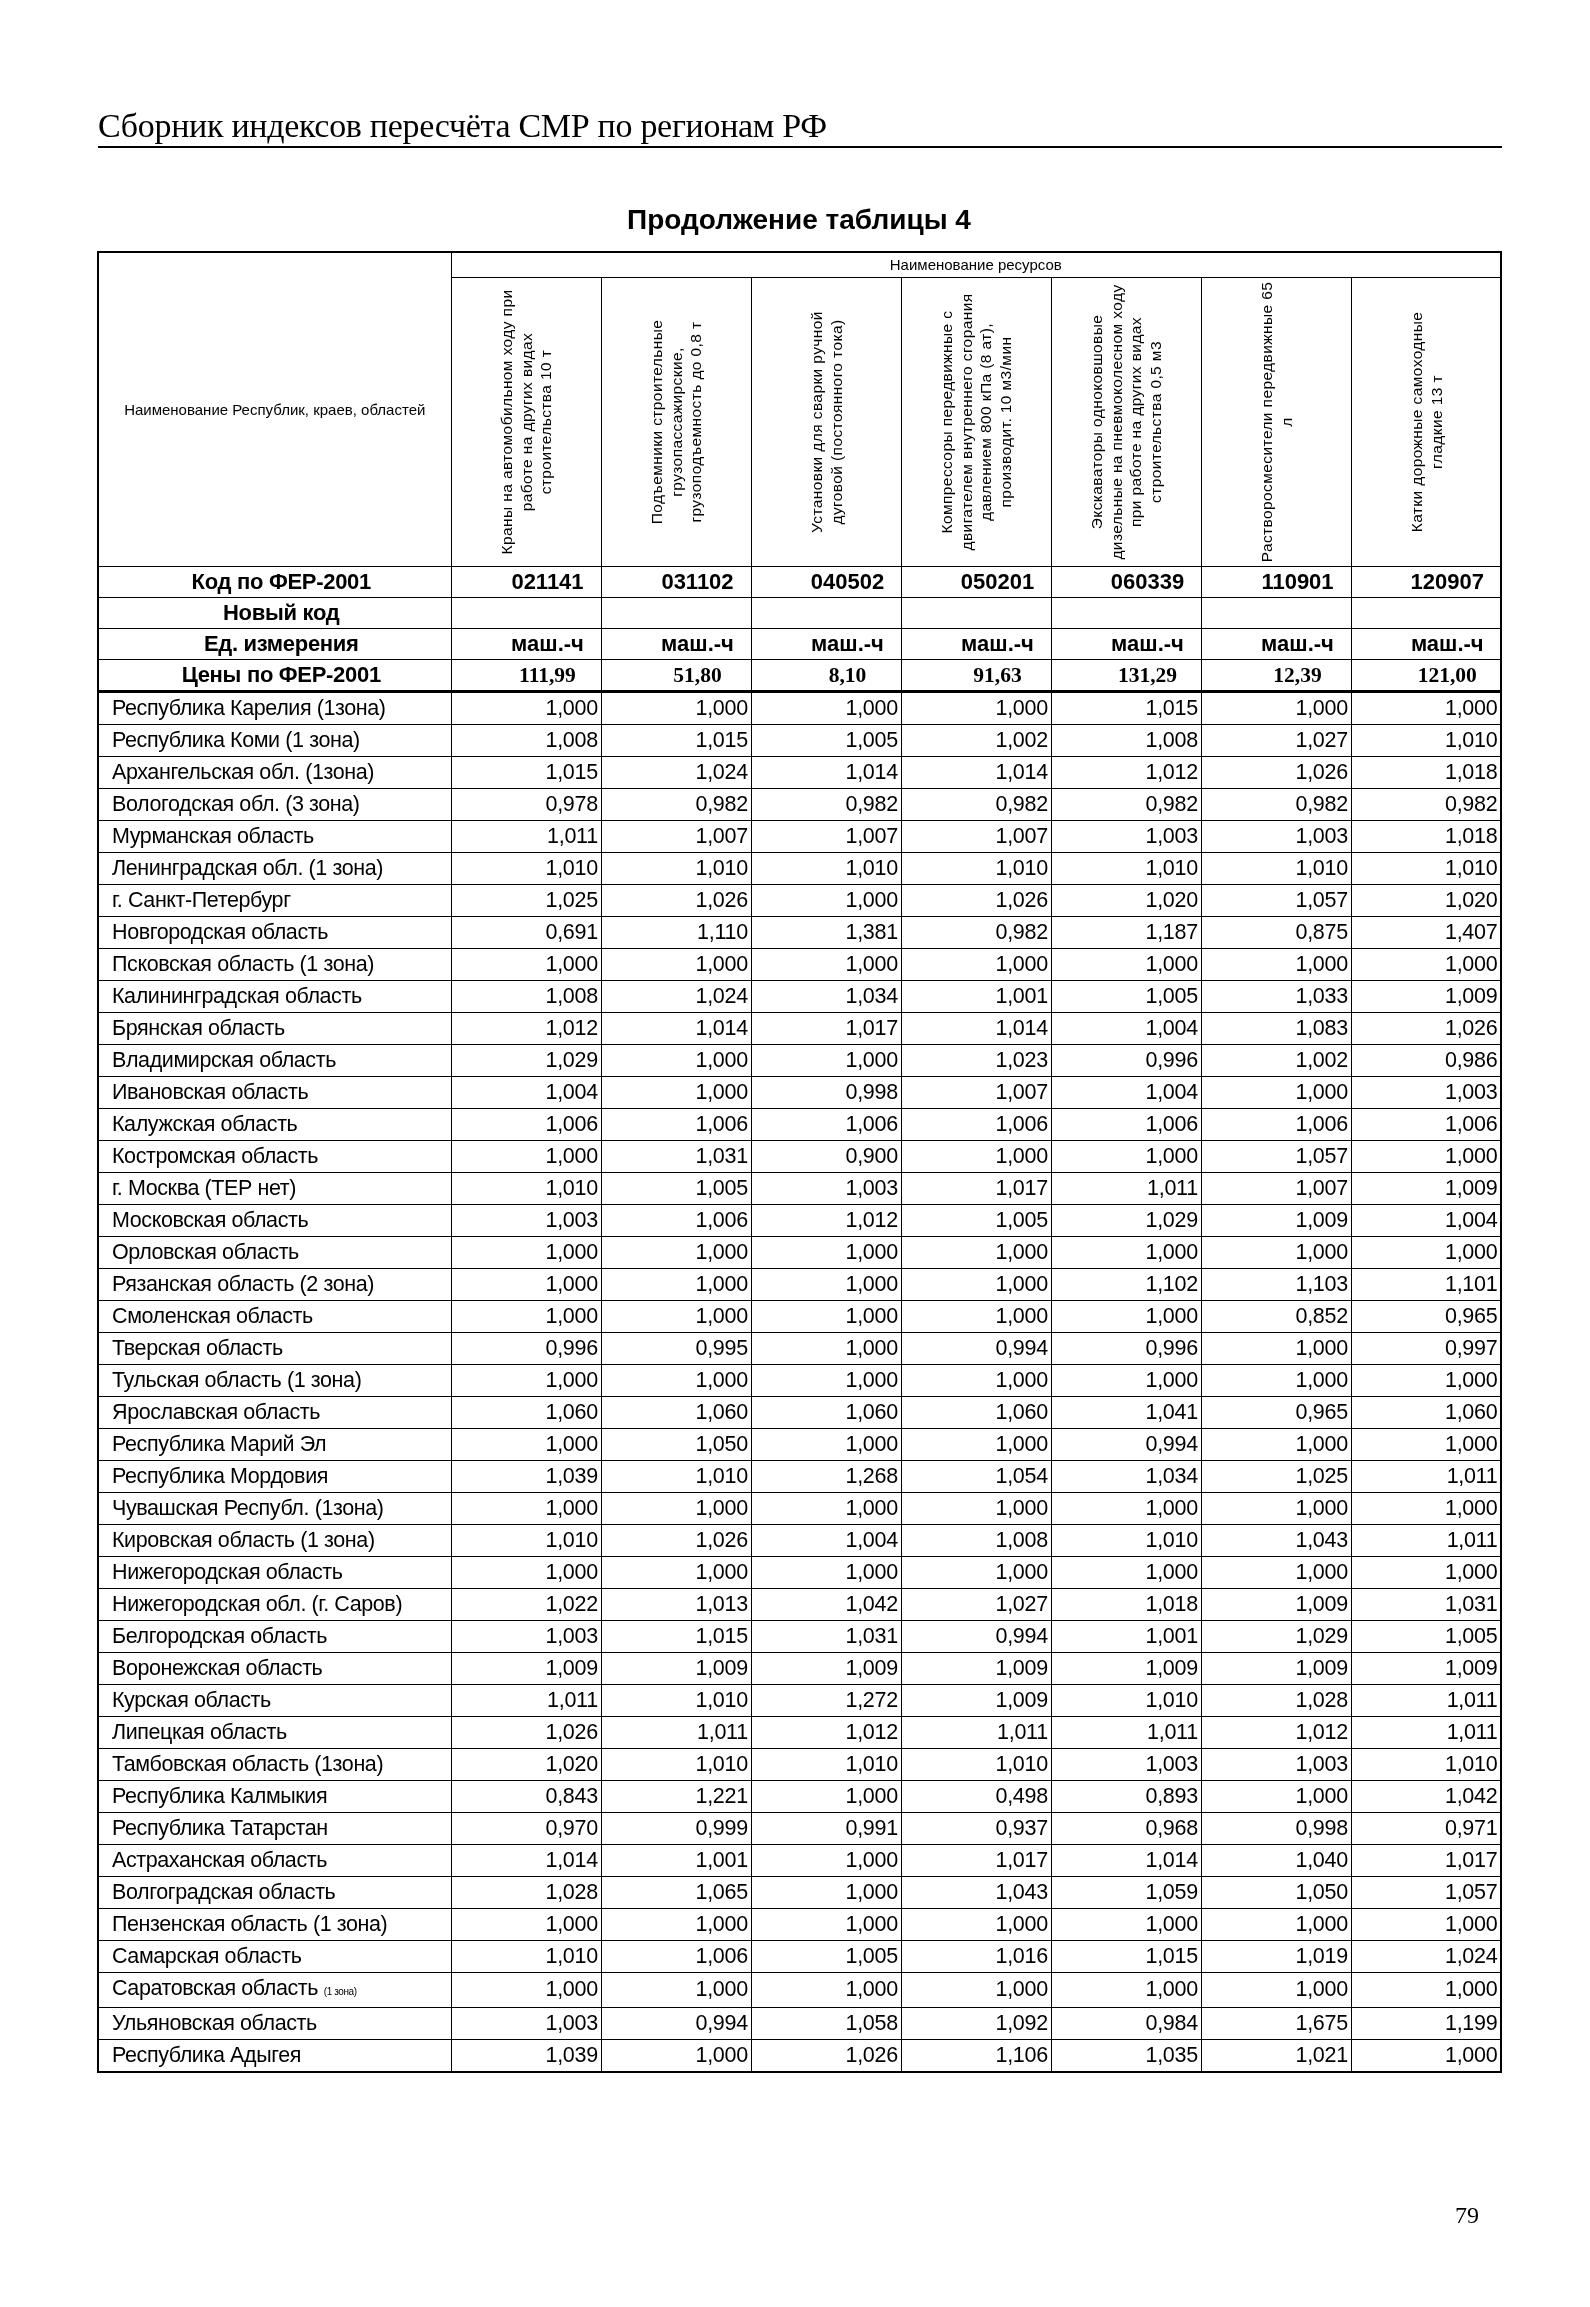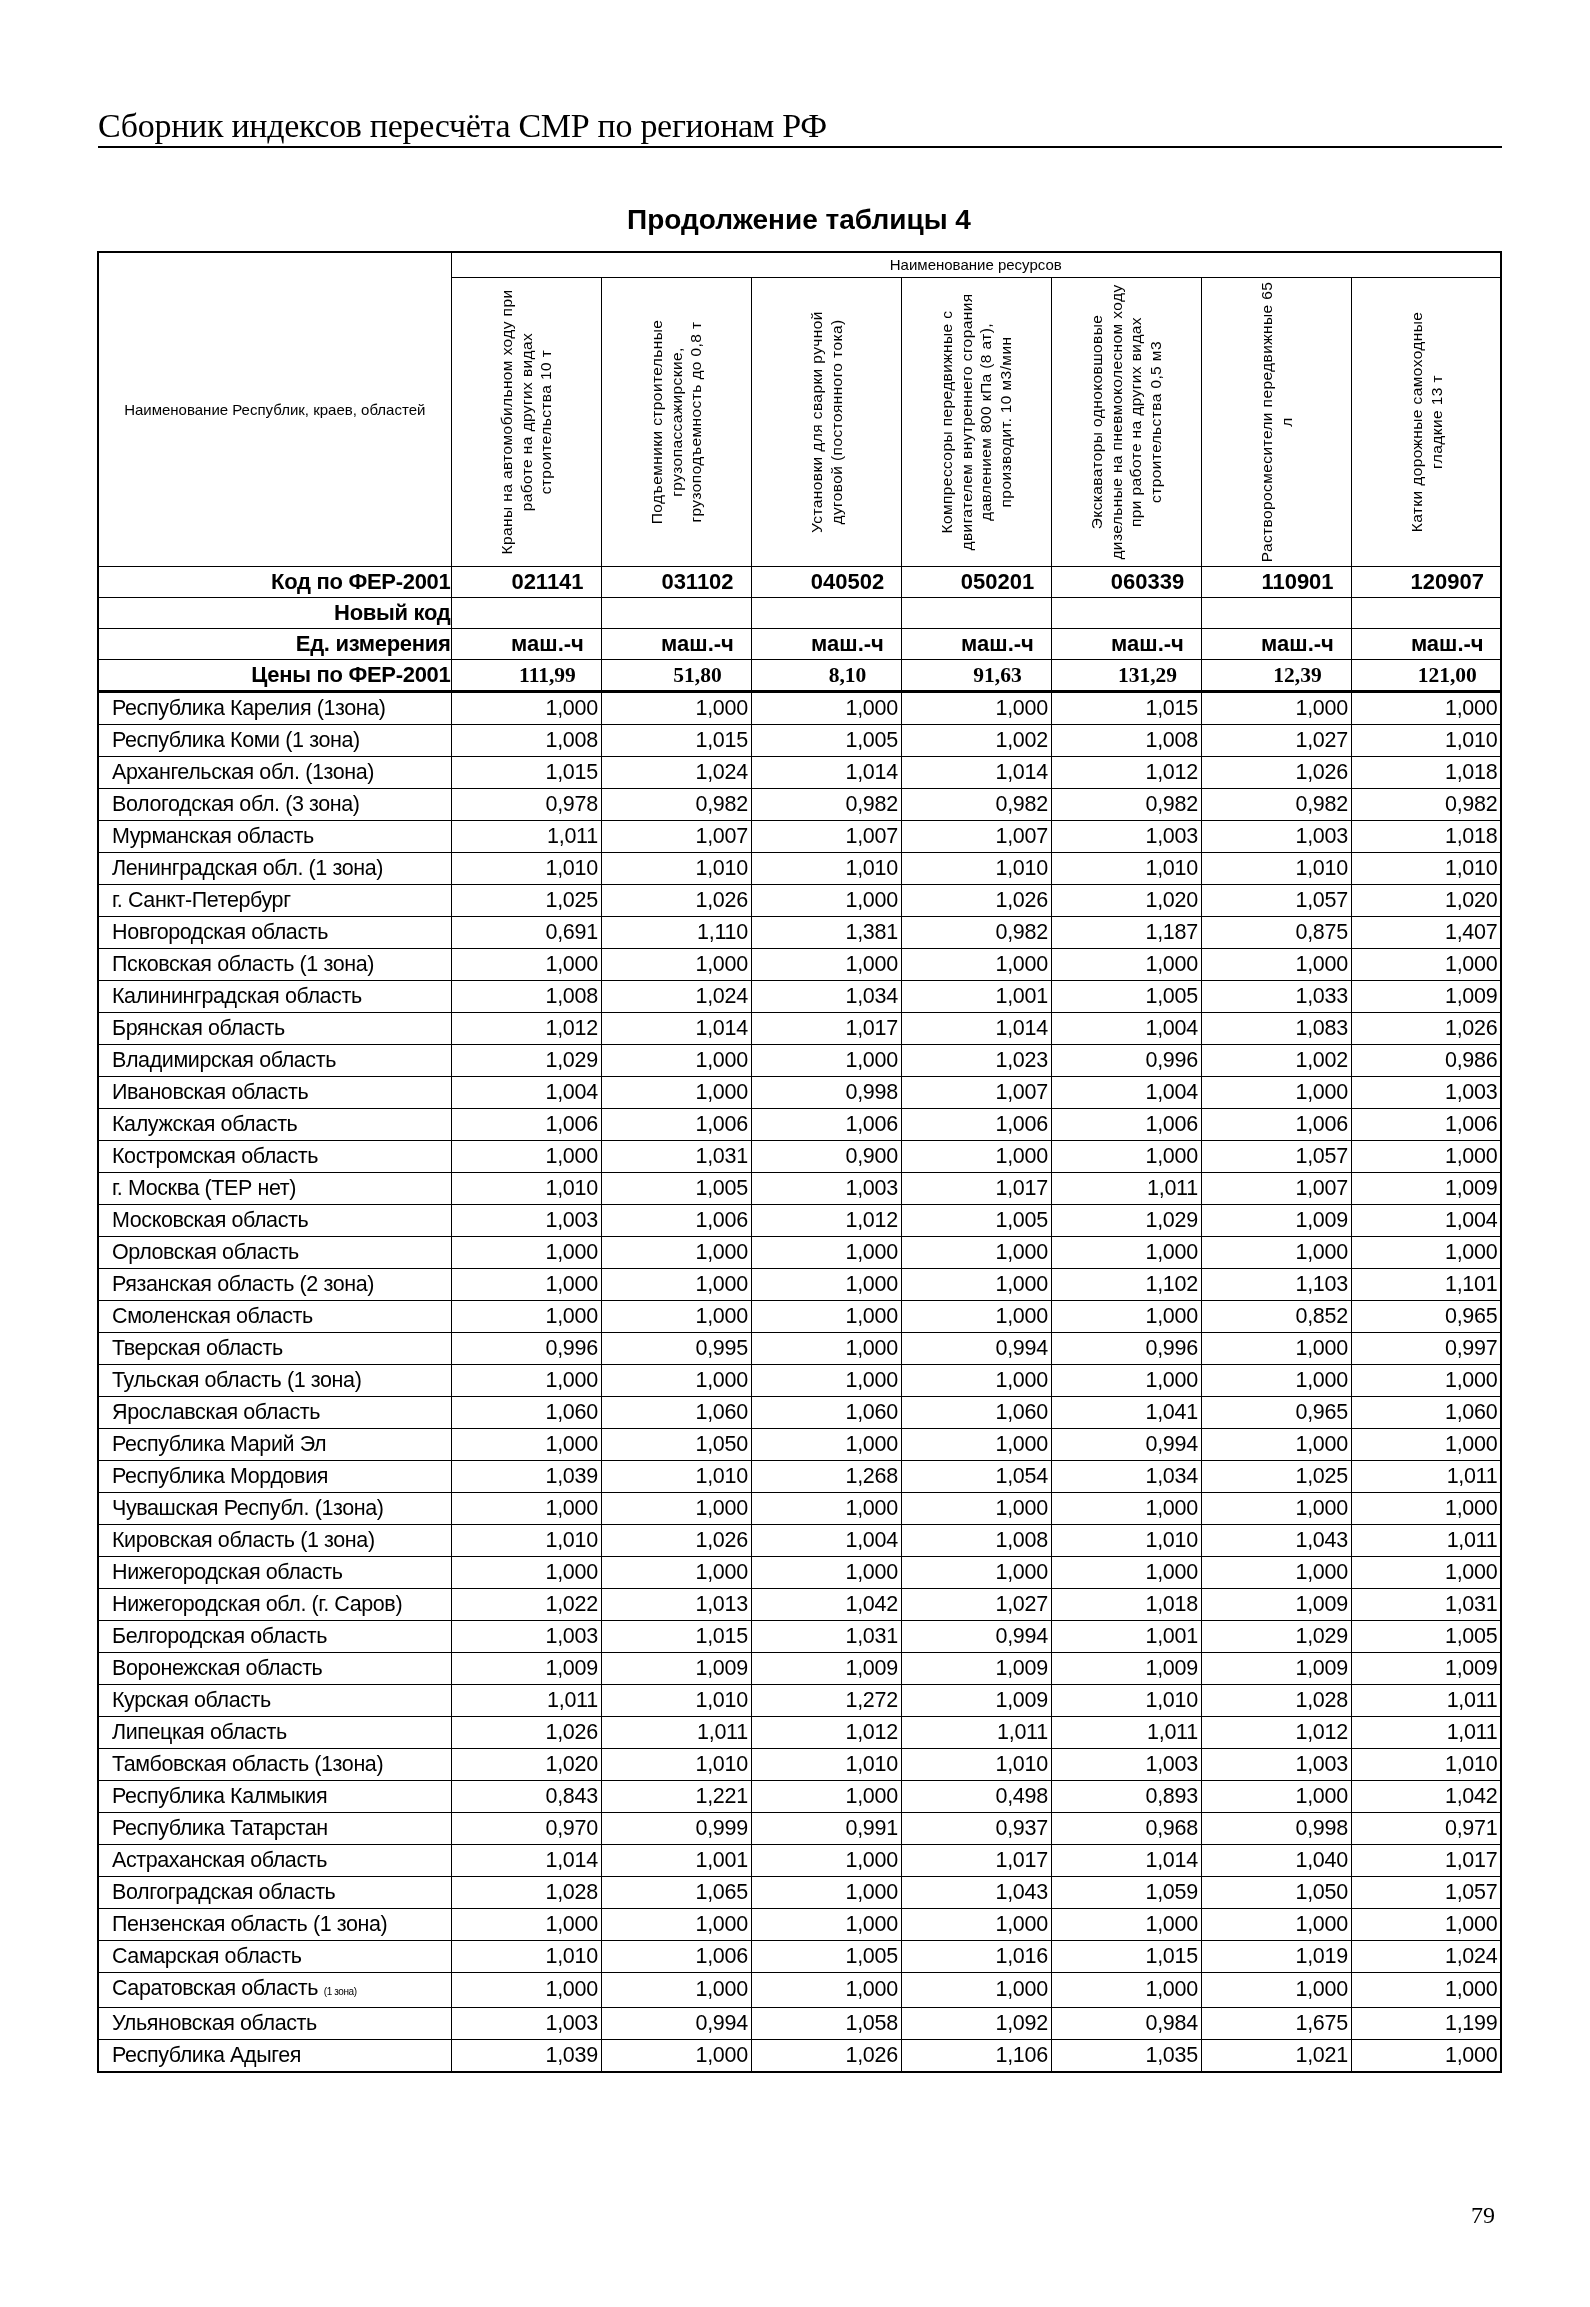--- a/index.html
+++ b/index.html
@@ -31,31 +31,31 @@
   }
   th.group-head { height: 23.6px; font-weight: normal; font-size: 15px; text-align: center; vertical-align: middle; }
   th.rot-head { height: 288px; position: relative; font-weight: normal; border-bottom: 3.4px solid #000; }
   th.name-head { border-bottom: 3.4px solid #000; }
   .rot-wrap {
     position: absolute; left: 50%; top: 50%; width: 283px;
     transform: translate(-50%, -50%) rotate(-90deg);
     text-align: center; font-size: 15.5px; line-height: 19.5px; letter-spacing: 0.4px;
   }
   tr.meta td { height: 30px; font-size: 22px; font-weight: bold; line-height: 30px; }
-  tr.meta td.label { padding-left: 13px; text-align: right; letter-spacing: -0.3px; }
+  tr.meta td.label { padding-left: 13px; text-align: center; letter-spacing: -0.3px; }
   tr.meta td.v { text-align: center; padding-left: 43px; }
   tr.meta.prices td { border-bottom: 3.4px solid #000; }
   tr.meta.prices td.v { font-family: "Liberation Serif", "DejaVu Serif", serif; font-size: 21.5px; }
   tr.row td { height: 31px; font-size: 21.5px; line-height: 31px; }
   tr.row td.label { padding-left: 13px; text-align: left; white-space: nowrap; letter-spacing: -0.4px; }
   tr.row td.v { text-align: right; padding-right: 2.7px; letter-spacing: -0.3px; }
   .small { font-size: 10px; }
   .page-number {
     position: absolute; left: 1455px; top: 2202px; width: 40px; height: 27px;
-    font-family: "Liberation Serif", "DejaVu Serif", serif; font-size: 24px; line-height: 27px; text-align: right;
+    font-family: "Liberation Serif", "DejaVu Serif", serif; font-size: 24px; line-height: 27px; text-align: left;
   }
 </style>
 </head>
 <body>
 
 <div class="running-header">Сборник индексов пересчёта СМР  по регионам РФ</div>
 <div class="header-rule"></div>
 <div class="table-caption">Продолжение таблицы 4</div>
 
 <table class="data">

